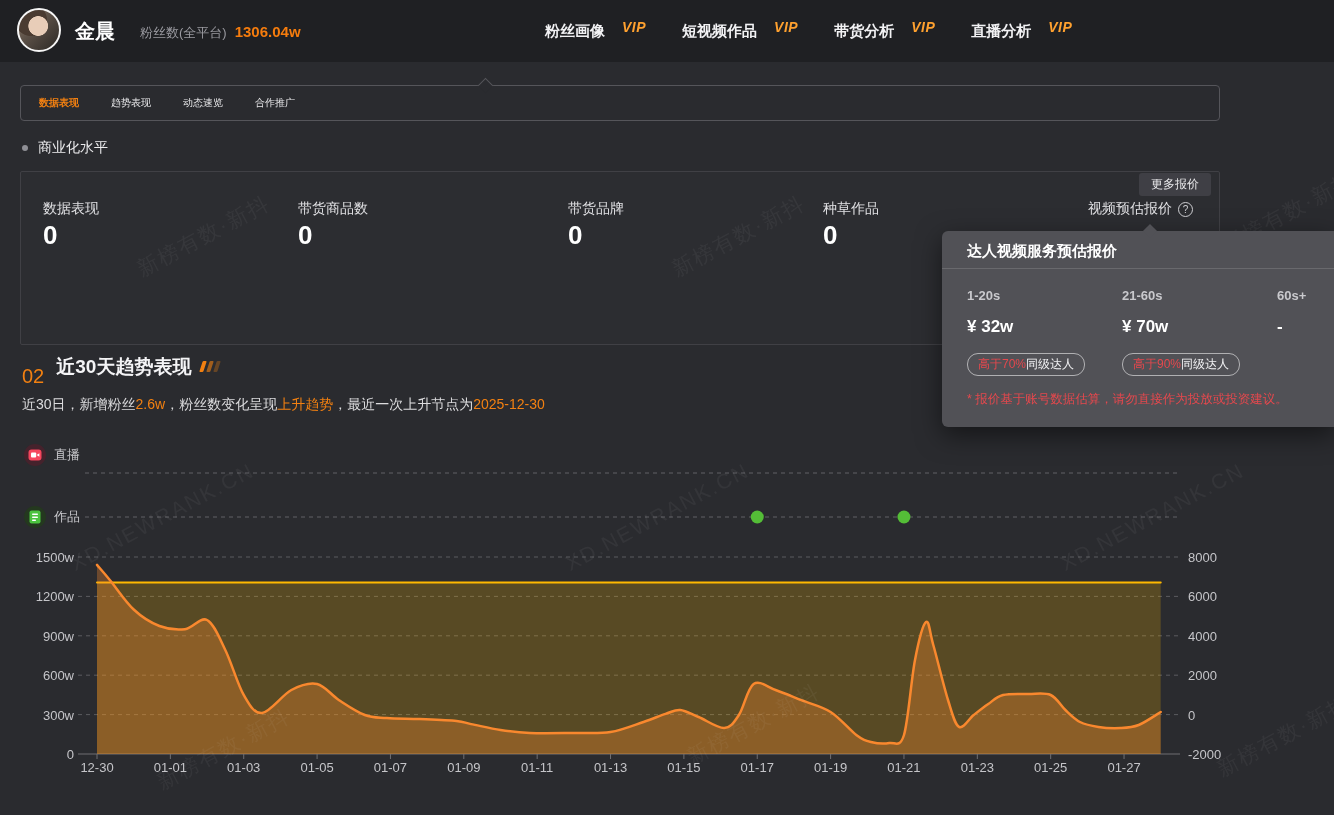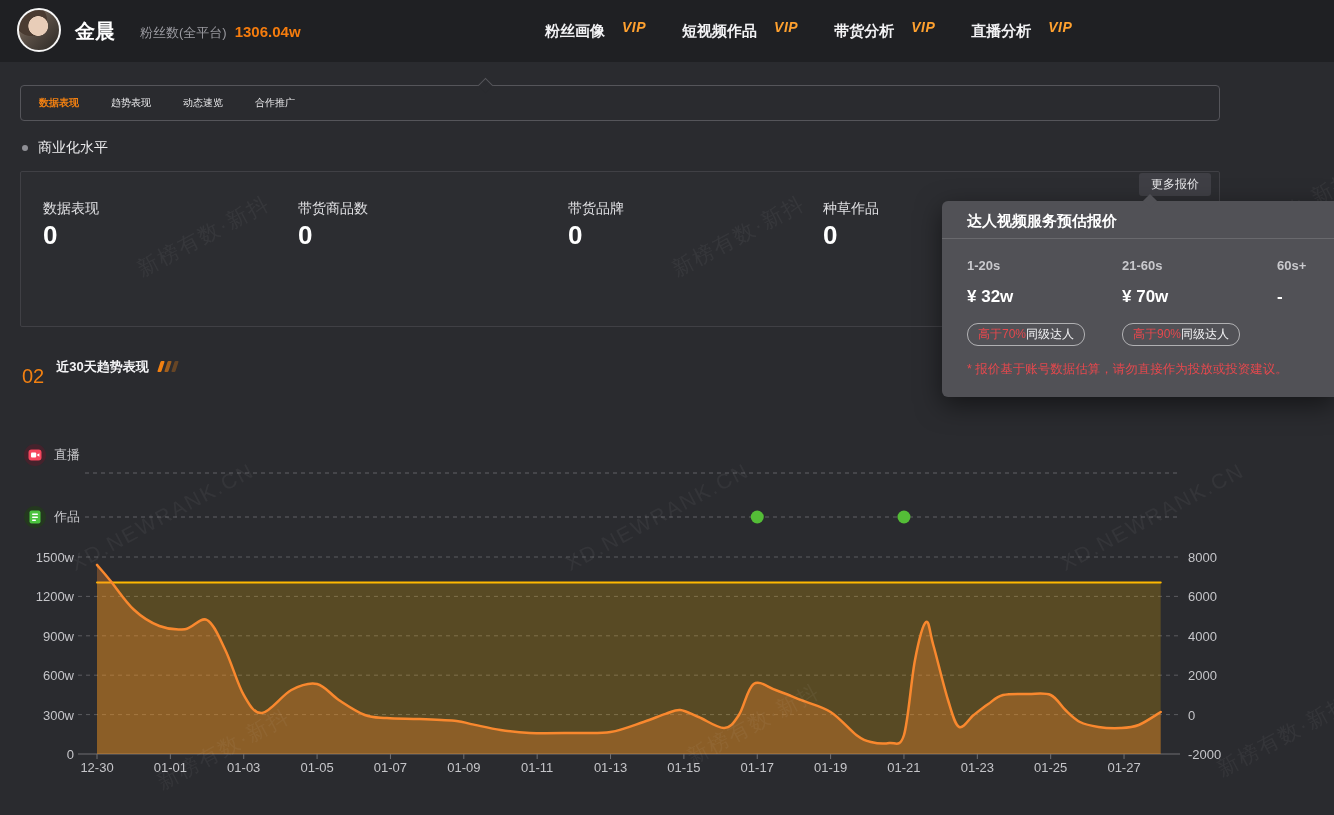--- a/index.html
+++ b/index.html
@@ -36,54 +36,54 @@
               background:#2a2b2f; border-left:1px solid #55555a; border-top:1px solid #55555a;
               transform:rotate(45deg); }
   .tab-item{ margin-right:32px; font-size:10px; font-weight:500; color:#e8e8ea; cursor:pointer; }
   .tab-item.active{ color:#f28011; font-weight:bold; }
 
   
   .bullet-row{ position:absolute; left:22px; top:139px; display:flex; align-items:center; }
   .bullet-dot{ width:6px; height:6px; border-radius:50%; background:#8f8f95; margin-right:10px; }
   .bullet-label{ font-size:14px; color:#ececee; }
 
-  .stats-card{ position:absolute; left:20px; top:171px; width:1200px; height:156px;
+  .stats-card{ position:absolute; left:20px; top:171px; width:1200px; height:174px;
                border:1px solid #404045; border-radius:2px; background:rgba(255,255,255,0.012); }
   .more-chip{ position:absolute; top:1px; right:8px; height:23px; line-height:23px;
               padding:0 12px; background:#3f3f45; color:#eaeaec; font-size:12px;
               border-radius:3px; cursor:pointer; }
   .stat-col{ position:absolute; top:0; }
   .stat-label{ position:absolute; top:28px; left:0; font-size:14px; color:#e0e0e3; white-space:nowrap; }
   .stat-value{ position:absolute; top:48px; left:0; font-size:26px; font-weight:bold; color:#fff; }
   .price-col{ position:absolute; left:1067px; top:28px; font-size:14px; color:#e0e0e3;
               display:flex; align-items:center; white-space:nowrap; }
   .q-icon{ display:inline-flex; align-items:center; justify-content:center; width:15px; height:15px;
            border:1px solid #cfcfd3; border-radius:50%; color:#cfcfd3; font-size:10px;
            margin-left:6px; cursor:pointer; }
 
   
-  .price-popup{ position:absolute; left:942px; top:201px; width:392px; height:196px;
+  .price-popup{ position:absolute; left:942px; top:231px; width:392px; height:196px;
                 background:#515156; border-radius:6px 0 0 6px; z-index:30;
                 box-shadow:0 8px 26px rgba(0,0,0,.5); }
   .popup-caret{ position:absolute; top:-5px; left:203px; width:10px; height:10px;
                 background:#515156; transform:rotate(45deg); }
   .popup-title{ position:absolute; left:25px; top:11px; font-size:15px; font-weight:bold; color:#fff; }
   .popup-divider{ position:absolute; left:0; top:37px; width:100%; border-top:1px solid rgba(255,255,255,.14); }
   .popup-col{ position:absolute; top:0; width:150px; }
   .popup-duration{ position:absolute; top:57px; font-size:13px; font-weight:bold; color:#c9c9cd; }
   .popup-price{ position:absolute; top:86px; font-size:17px; font-weight:bold; color:#fff; }
   .popup-pill{ position:absolute; top:122px; display:inline-flex; padding:2px 10px; white-space:nowrap;
                border:1px solid rgba(255,255,255,.55); border-radius:11px; font-size:12px; color:#f2f2f4; }
   .pill-hl{ color:#e5484d; }
   .popup-note{ position:absolute; left:25px; top:160px; font-size:12.5px; color:#e5484d; white-space:nowrap; }
 
   
   .sec2-head{ position:absolute; left:22px; top:345px; display:flex; align-items:center; }
   .sec2-num{ color:#f28011; font-weight:normal; font-size:20px; margin-right:12px;margin-top:20px; }
-  .sec2-title{ color:#f4f4f6; font-weight:bold; font-size:13px; }
+  .sec2-title{ color:#f4f4f6; font-weight:bold; font-size:19px; }
   .quote-icon{ display:flex; margin-left:10px; }
   .quote-icon i{ width:4px; height:11px; background:#f28011; transform:skewX(-18deg);
                  margin-right:3px; border-radius:1px; }
   .quote-icon i:nth-child(2){ opacity:.6; }
   .quote-icon i:nth-child(3){ opacity:.3; }
   .summary{ position:absolute; left:22px; top:396px; font-size:14px; color:#dcdcde; }
   .summary .hl{ color:#f28011; }
 
   
   .legend-row{ position:absolute; left:24px; display:flex; align-items:center; }
@@ -160,20 +160,21 @@
 
   <div class="sec2-head">
     <span class="sec2-num">02</span>
     <span class="sec2-title">近30天趋势表现</span>
     <span class="quote-icon">
         <i></i>
         <i></i>
         <i></i>
       </span>
   </div>
+  <div class="summary" id="summary"><span>近30日，新增粉丝</span><span class="hl">2.6w</span><span>，粉丝数变化呈现</span><span class="hl">上升趋势</span><span>，最近一次上升节点为</span><span class="hl">2025-12-30</span></div>
 
   <div class="legend-row live">
     <span class="legend-badge live">
       <svg width="14" height="14" viewBox="0 0 14 14">
           <rect x="0.5" y="1.5" width="13" height="11" rx="3" fill="#f5455c"></rect>
           <rect x="3" y="4.6" width="5.2" height="4.8" rx="1" fill="#fff"></rect>
           <path d="M8.6 7 L11.4 5.2 V8.8 Z" fill="#fff"></path>
         </svg>
     </span>
     <span class="legend-label" id="legend-live-label">直播</span>

